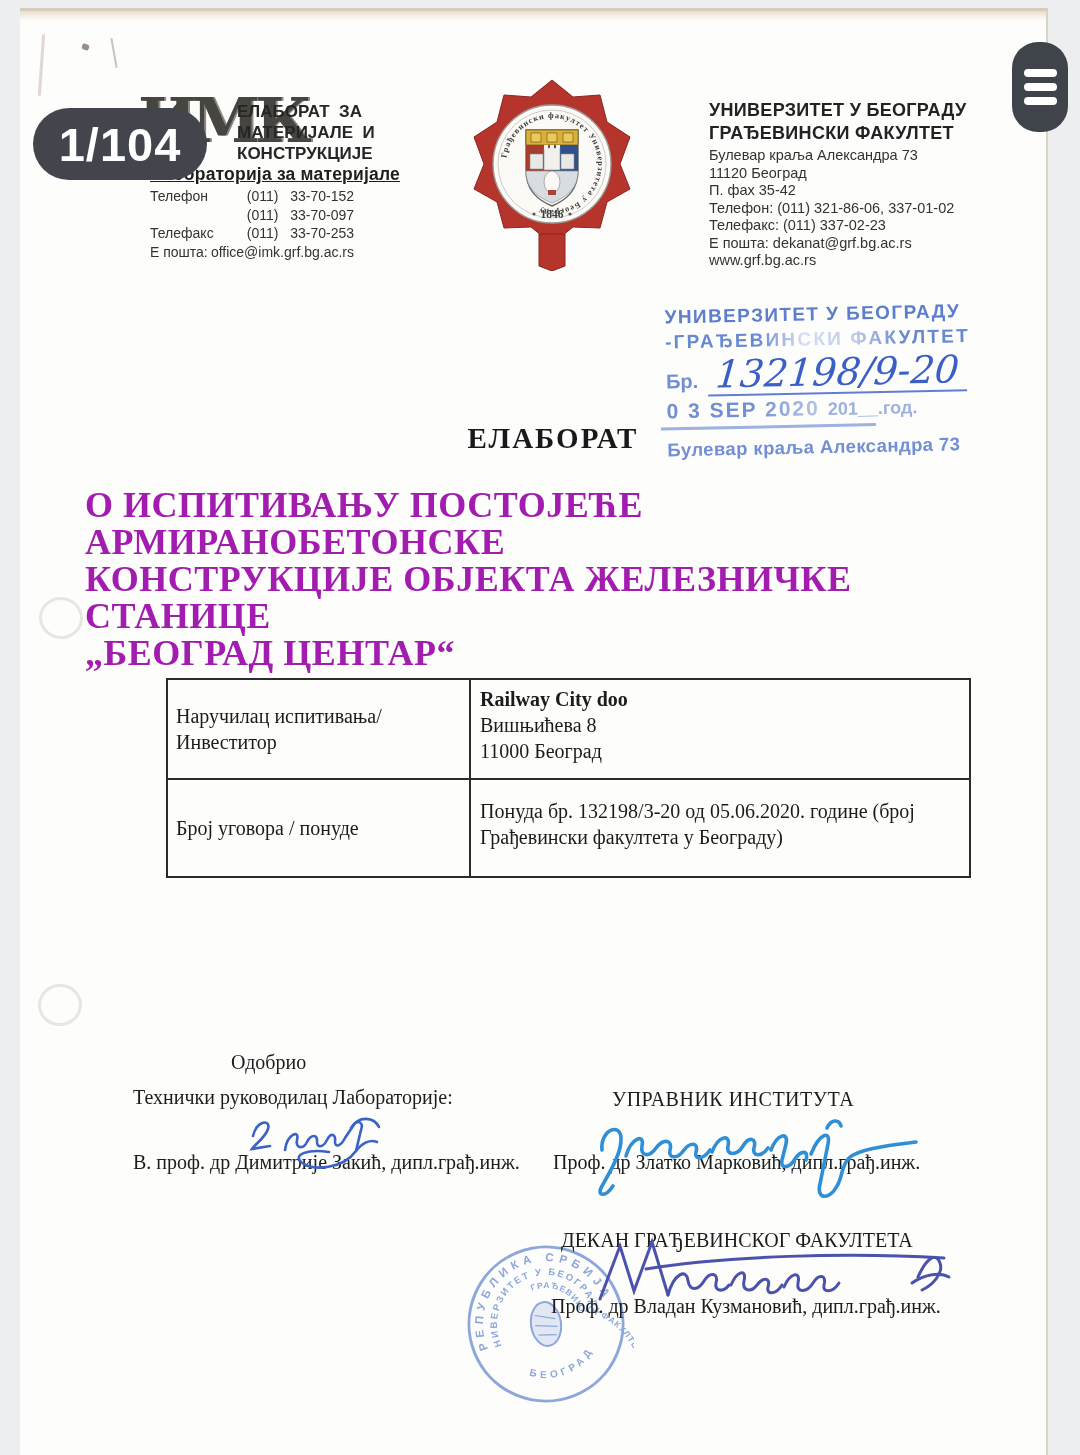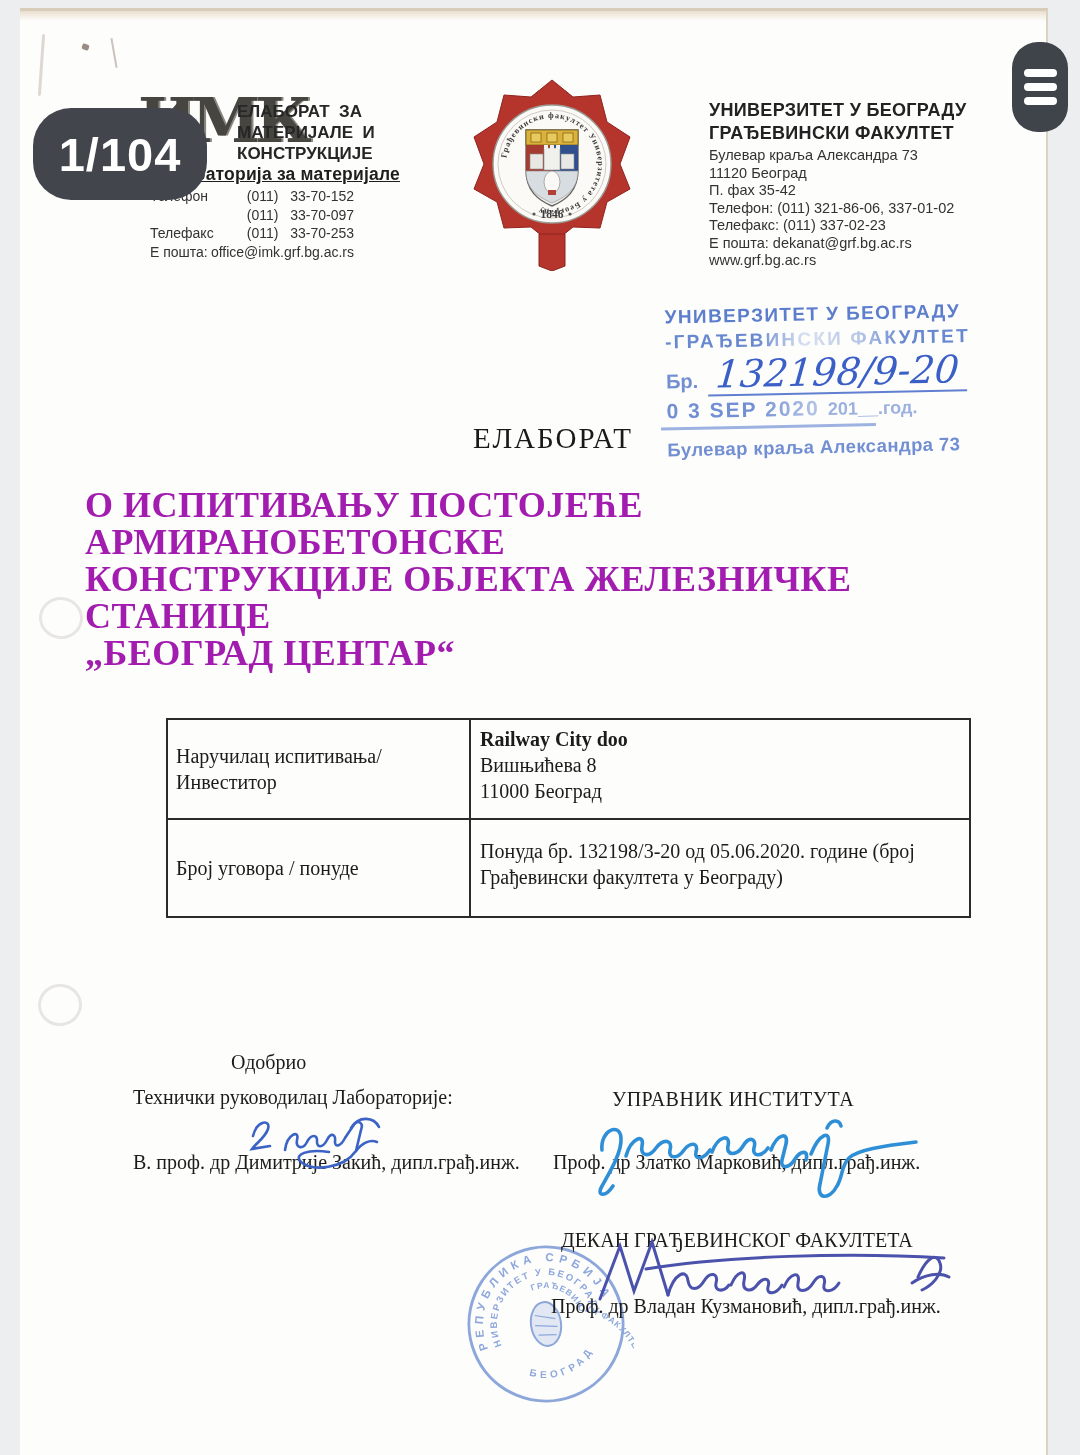--- a/index.html
+++ b/index.html
@@ -18,21 +18,21 @@
     background:#fdfdfc;
     border-top:3px solid #d7ccba;
     border-right:2px solid #dcd2c2;
     z-index:0;
   }
   #page-top-shade{left:20px;top:11px;width:1026px;height:10px;
     background:linear-gradient(#eadfce,rgba(255,255,255,0));z-index:1;}
 
   
   #page-pill{
-    left:33px;top:108px;width:174px;height:92px;border-radius:38px;
+    left:33px;top:108px;width:174px;height:72px;border-radius:38px;
     background:#42464c;z-index:10;display:flex;align-items:center;justify-content:center;
     color:#fff;font-weight:bold;font-size:47px;letter-spacing:1px;
   }
   #menu-btn{
     left:1012px;top:42px;width:56px;height:90px;border-radius:26px;
     background:#3f434a;z-index:10;display:flex;flex-direction:column;
     align-items:center;justify-content:center;gap:6px;cursor:pointer;
   }
   #menu-btn .bar{width:33px;height:8px;border-radius:4px;background:#fff;}
 
@@ -76,27 +76,27 @@
      border-bottom:2.5px solid rgba(58,95,198,.8);}
   #receipt-stamp .daterow{margin-top:2px;position:relative;height:30px;}
   #receipt-stamp .datestamp{font-weight:bold;font-size:21px;letter-spacing:2px;opacity:.8;
      -webkit-mask-image:linear-gradient(90deg,#000 55%,rgba(0,0,0,.5));
      mask-image:linear-gradient(90deg,#000 55%,rgba(0,0,0,.5));}
   #receipt-stamp .datesuffix{font-weight:bold;font-size:18px;opacity:.55;margin-left:8px;}
   #receipt-stamp .dateline{position:absolute;left:-6px;top:28px;width:215px;height:2.5px;background:currentColor;opacity:.55;}
   #receipt-stamp .addr{margin-top:10px;font-weight:bold;font-size:18.5px;letter-spacing:.4px;opacity:.8;}
 
   
-  #doc-type{left:363px;top:422px;width:380px;text-align:center;font-weight:normal;
+  #doc-type{left:363px;top:422px;width:380px;text-align:center;font-weight:bold;
     font-size:29px;letter-spacing:2px;color:#191919;z-index:2;}
   #main-title{left:85px;top:487px;width:920px;font-weight:bold;
     font-size:36px;line-height:37px;letter-spacing:.5px;color:#a21caf;z-index:2;}
 
   
-  #info-table{left:166px;top:678px;z-index:2;border-collapse:collapse;margin-top:40px;}
+  #info-table{left:166px;top:678px;z-index:2;border-collapse:collapse;}
   #info-table td{border:2px solid #2b2b2b;font-family:"Liberation Serif",serif;
     font-size:20px;color:#1b1b1b;}
   #info-table td.lbl{width:287px;padding:6px 6px 6px 8px;vertical-align:middle;line-height:26px;}
   #info-table td.val{width:481px;padding:6px 8px 14px 9px;vertical-align:middle;line-height:26px;}
   #info-table tr:nth-child(1) td{height:78px;}
   #info-table tr:nth-child(2) td{height:76px;}
   #info-table tr:nth-child(3) td{height:52px;}
   #info-table .b{font-weight:bold;}
 
   

